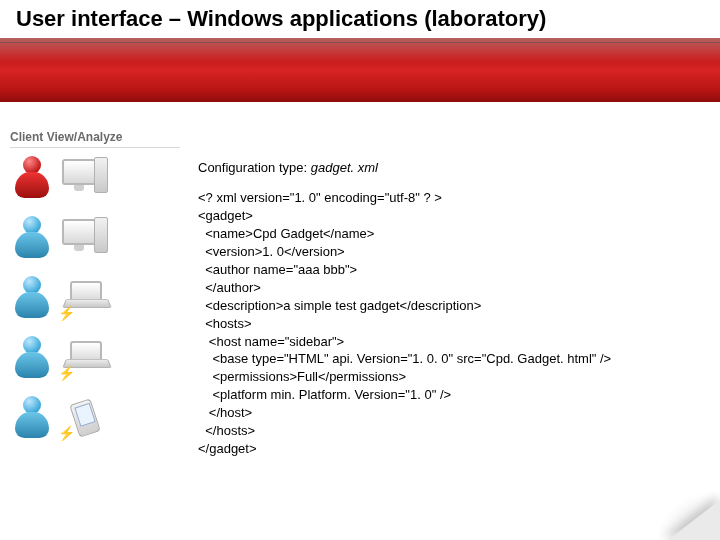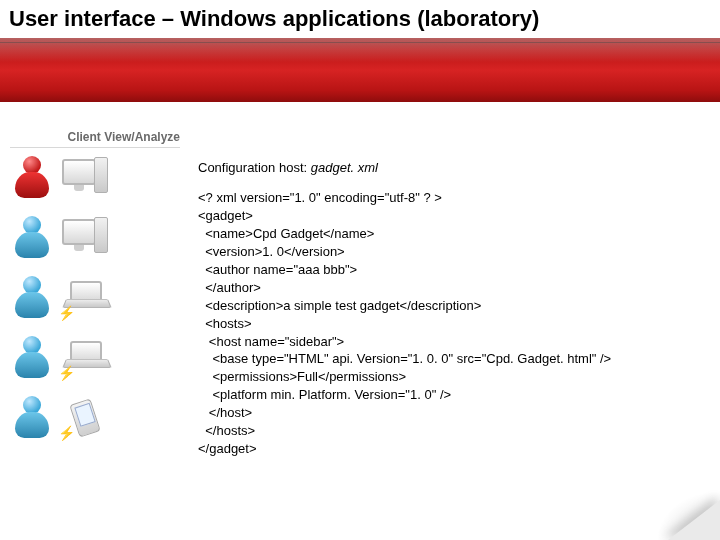--- a/index.html
+++ b/index.html
@@ -12,21 +12,21 @@
     overflow: hidden;
   }
   .slide {
     position: relative;
     width: 720px;
     height: 540px;
     box-sizing: border-box;
   }
   .title-bar {
     position: absolute;
-    left: 9px;
+    left: 16px;
     top: 6px;
     font-size: 22px;
     font-weight: bold;
     color: #000;
   }
   .red-band {
     position: absolute;
     left: 0;
     top: 38px;
     width: 720px;
@@ -42,21 +42,20 @@
     position: absolute;
     left: 0; top: 4px; width: 100%; height: 1px;
     background: rgba(0,0,0,.45);
   }
 
   .sidebar {
     position: absolute;
     left: 10px;
     top: 130px;
     width: 170px;
-    text-align: right;
   }
   .sidebar-title {
     font-size: 12px;
     color: #6a6a6a;
     font-weight: bold;
     border-bottom: 1px solid #d8d8d8;
     padding-bottom: 3px;
     margin-bottom: 6px;
   }
   .row {
@@ -240,21 +239,21 @@
         </div>
       <div class="device">
         <div class="pda"></div>
         <span class="bolt">⚡</span>
       </div>
     </div>
   </div>
 
   <div class="content">
     <div class="cfg-line">
-      <span>Configuration host: </span><em>gadget. xml</em>
+      <span>Configuration type: </span><em>gadget. xml</em>
     </div>
     <div class="code" id="code-block">&lt;? xml version="1. 0" encoding="utf-8" ? &gt;
 &lt;gadget&gt;
   &lt;name&gt;Cpd Gadget&lt;/name&gt;
   &lt;version&gt;1. 0&lt;/version&gt;
   &lt;author name="aaa bbb"&gt;
   &lt;/author&gt;
   &lt;description&gt;a simple test gadget&lt;/description&gt;
   &lt;hosts&gt;
    &lt;host name="sidebar"&gt;

